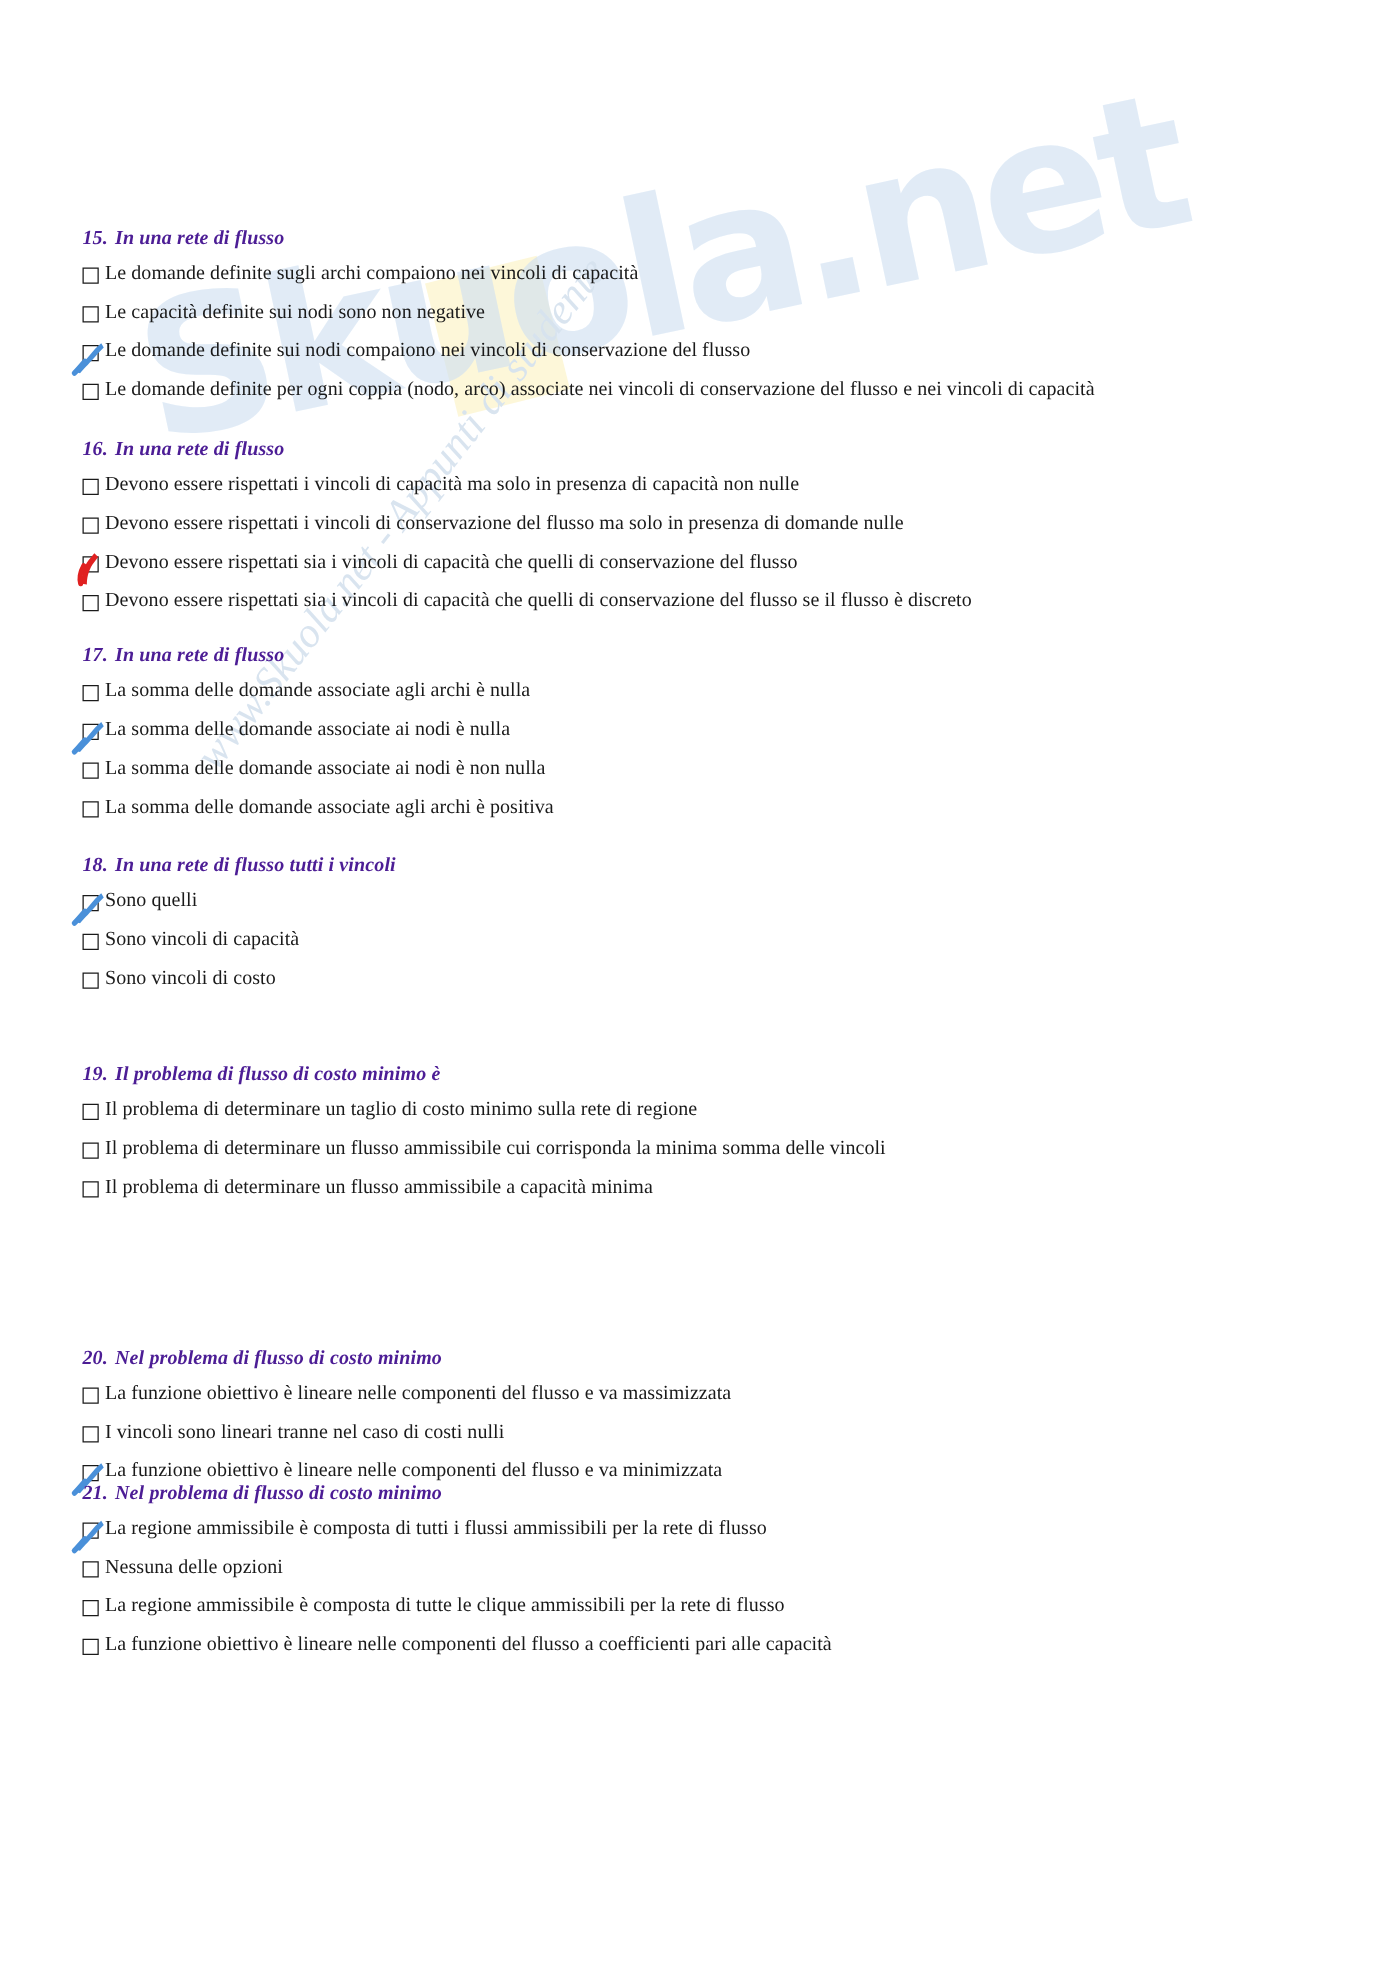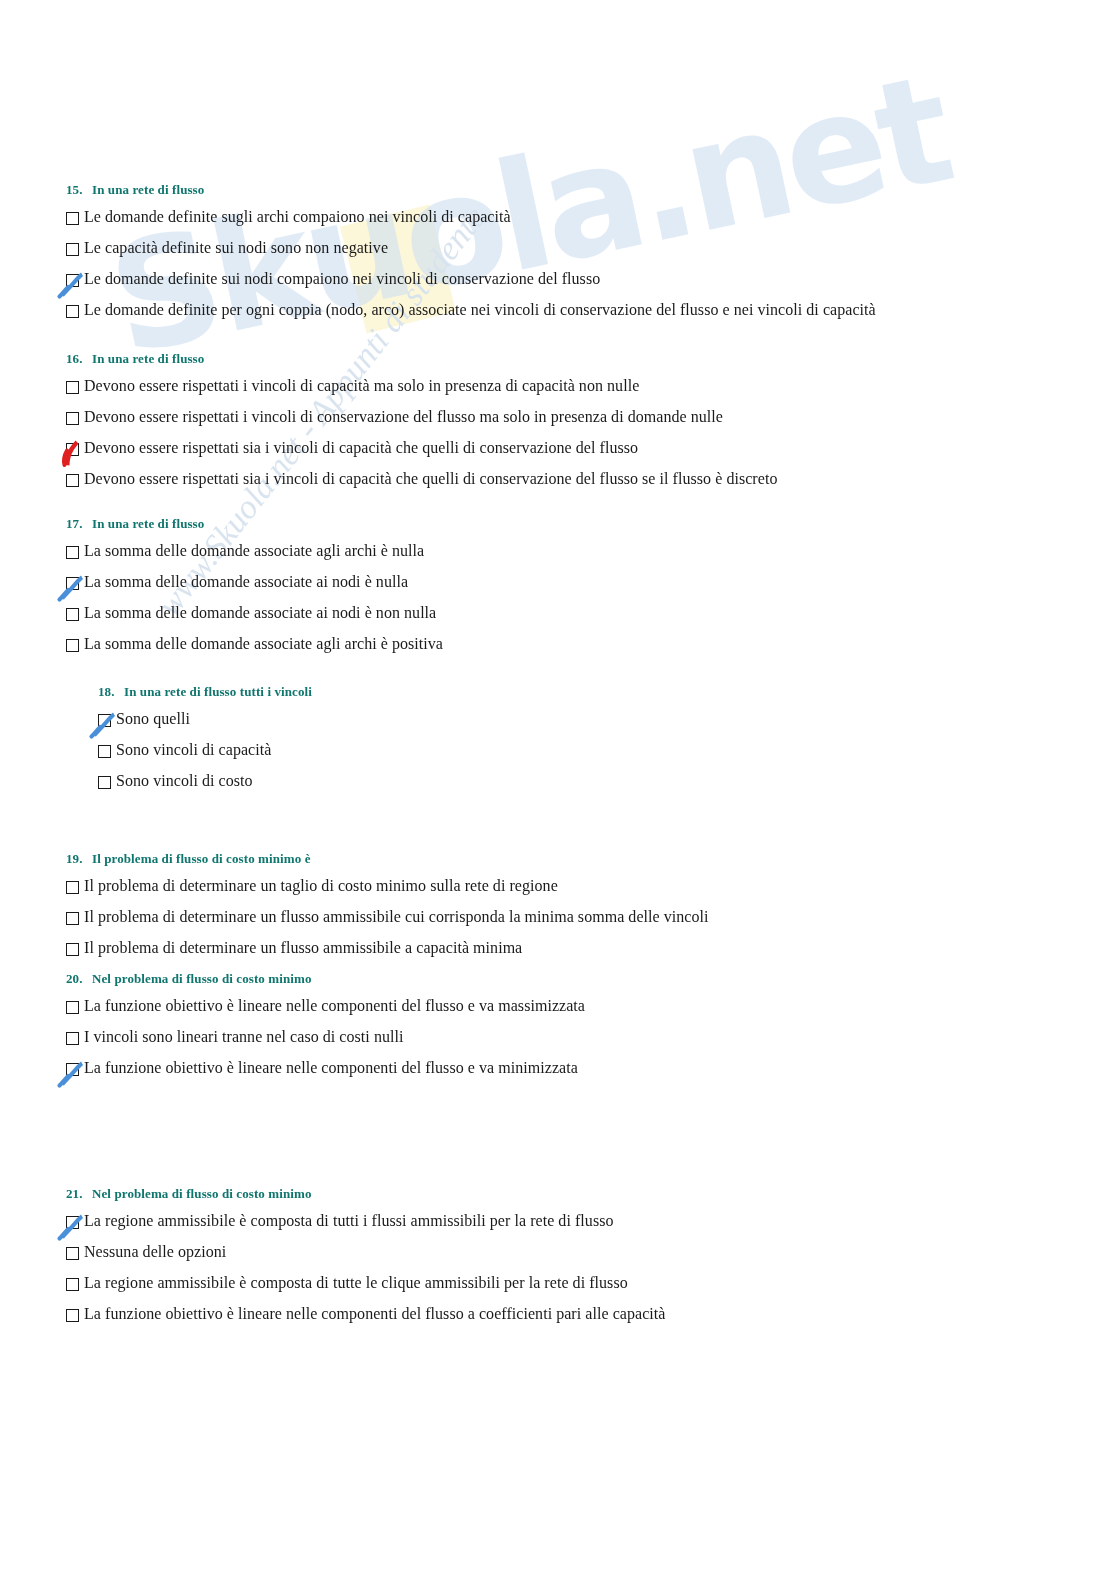--- a/index.html
+++ b/index.html
@@ -68,24 +68,25 @@
     z-index: 2;
   }
   .question-block {
     position: absolute;
     left: 66px;
   }
   .q-head {
     display: flex;
     align-items: baseline;
     font-weight: 700;
-    font-size: 13px;
-    color: #0f766e;
+    font-size: 16px;
+    color: #4c1d95;
     letter-spacing: .1px;
     white-space: nowrap;
+    font-style: italic;
   }
   .q-num {
     width: 26px;
     flex: 0 0 26px;
     font-weight: 700;
   }
   .q-text { font-weight: 700; }
 
   .options { margin-top: 11px; }
 
@@ -240,21 +241,21 @@
             <span class="opt-text">La somma delle domande associate ai nodi è non nulla</span>
           </div>
           <div class="option">
             <span class="cb-wrap">
               <span class="checkbox"></span>
             </span>
             <span class="opt-text">La somma delle domande associate agli archi è positiva</span>
           </div>
         </div>
       </div>
-      <div class="question-block" style="top: 684px; margin-left: 32px;">
+      <div class="question-block" style="top: 684px;">
         <div class="q-head">
           <span class="q-num">18.</span>
           <span class="q-text">In una rete di flusso tutti i vincoli</span>
         </div>
         <div class="options">
           <div class="option">
             <span class="cb-wrap">
               <span class="checkbox"></span>
               <svg class="tick" viewBox="0 0 30 30">
                 <path d="M3.5 26.5 C7 22 13 15 19.5 7.5 L24 3.5 L26 7 L21.5 11.5 C15.5 18.5 10 24 7 27.5 Z" fill="#4a90d9"></path>
@@ -296,21 +297,21 @@
             <span class="opt-text">Il problema di determinare un flusso ammissibile cui corrisponda la minima somma delle vincoli</span>
           </div>
           <div class="option">
             <span class="cb-wrap">
               <span class="checkbox"></span>
             </span>
             <span class="opt-text">Il problema di determinare un flusso ammissibile a capacità minima</span>
           </div>
         </div>
       </div>
-      <div class="question-block" style="top: 971px;">
+      <div class="question-block" style="top: 1078px;">
         <div class="q-head">
           <span class="q-num">20.</span>
           <span class="q-text">Nel problema di flusso di costo minimo</span>
         </div>
         <div class="options">
           <div class="option">
             <span class="cb-wrap">
               <span class="checkbox"></span>
             </span>
             <span class="opt-text">La funzione obiettivo è lineare nelle componenti del flusso e va massimizzata</span>

